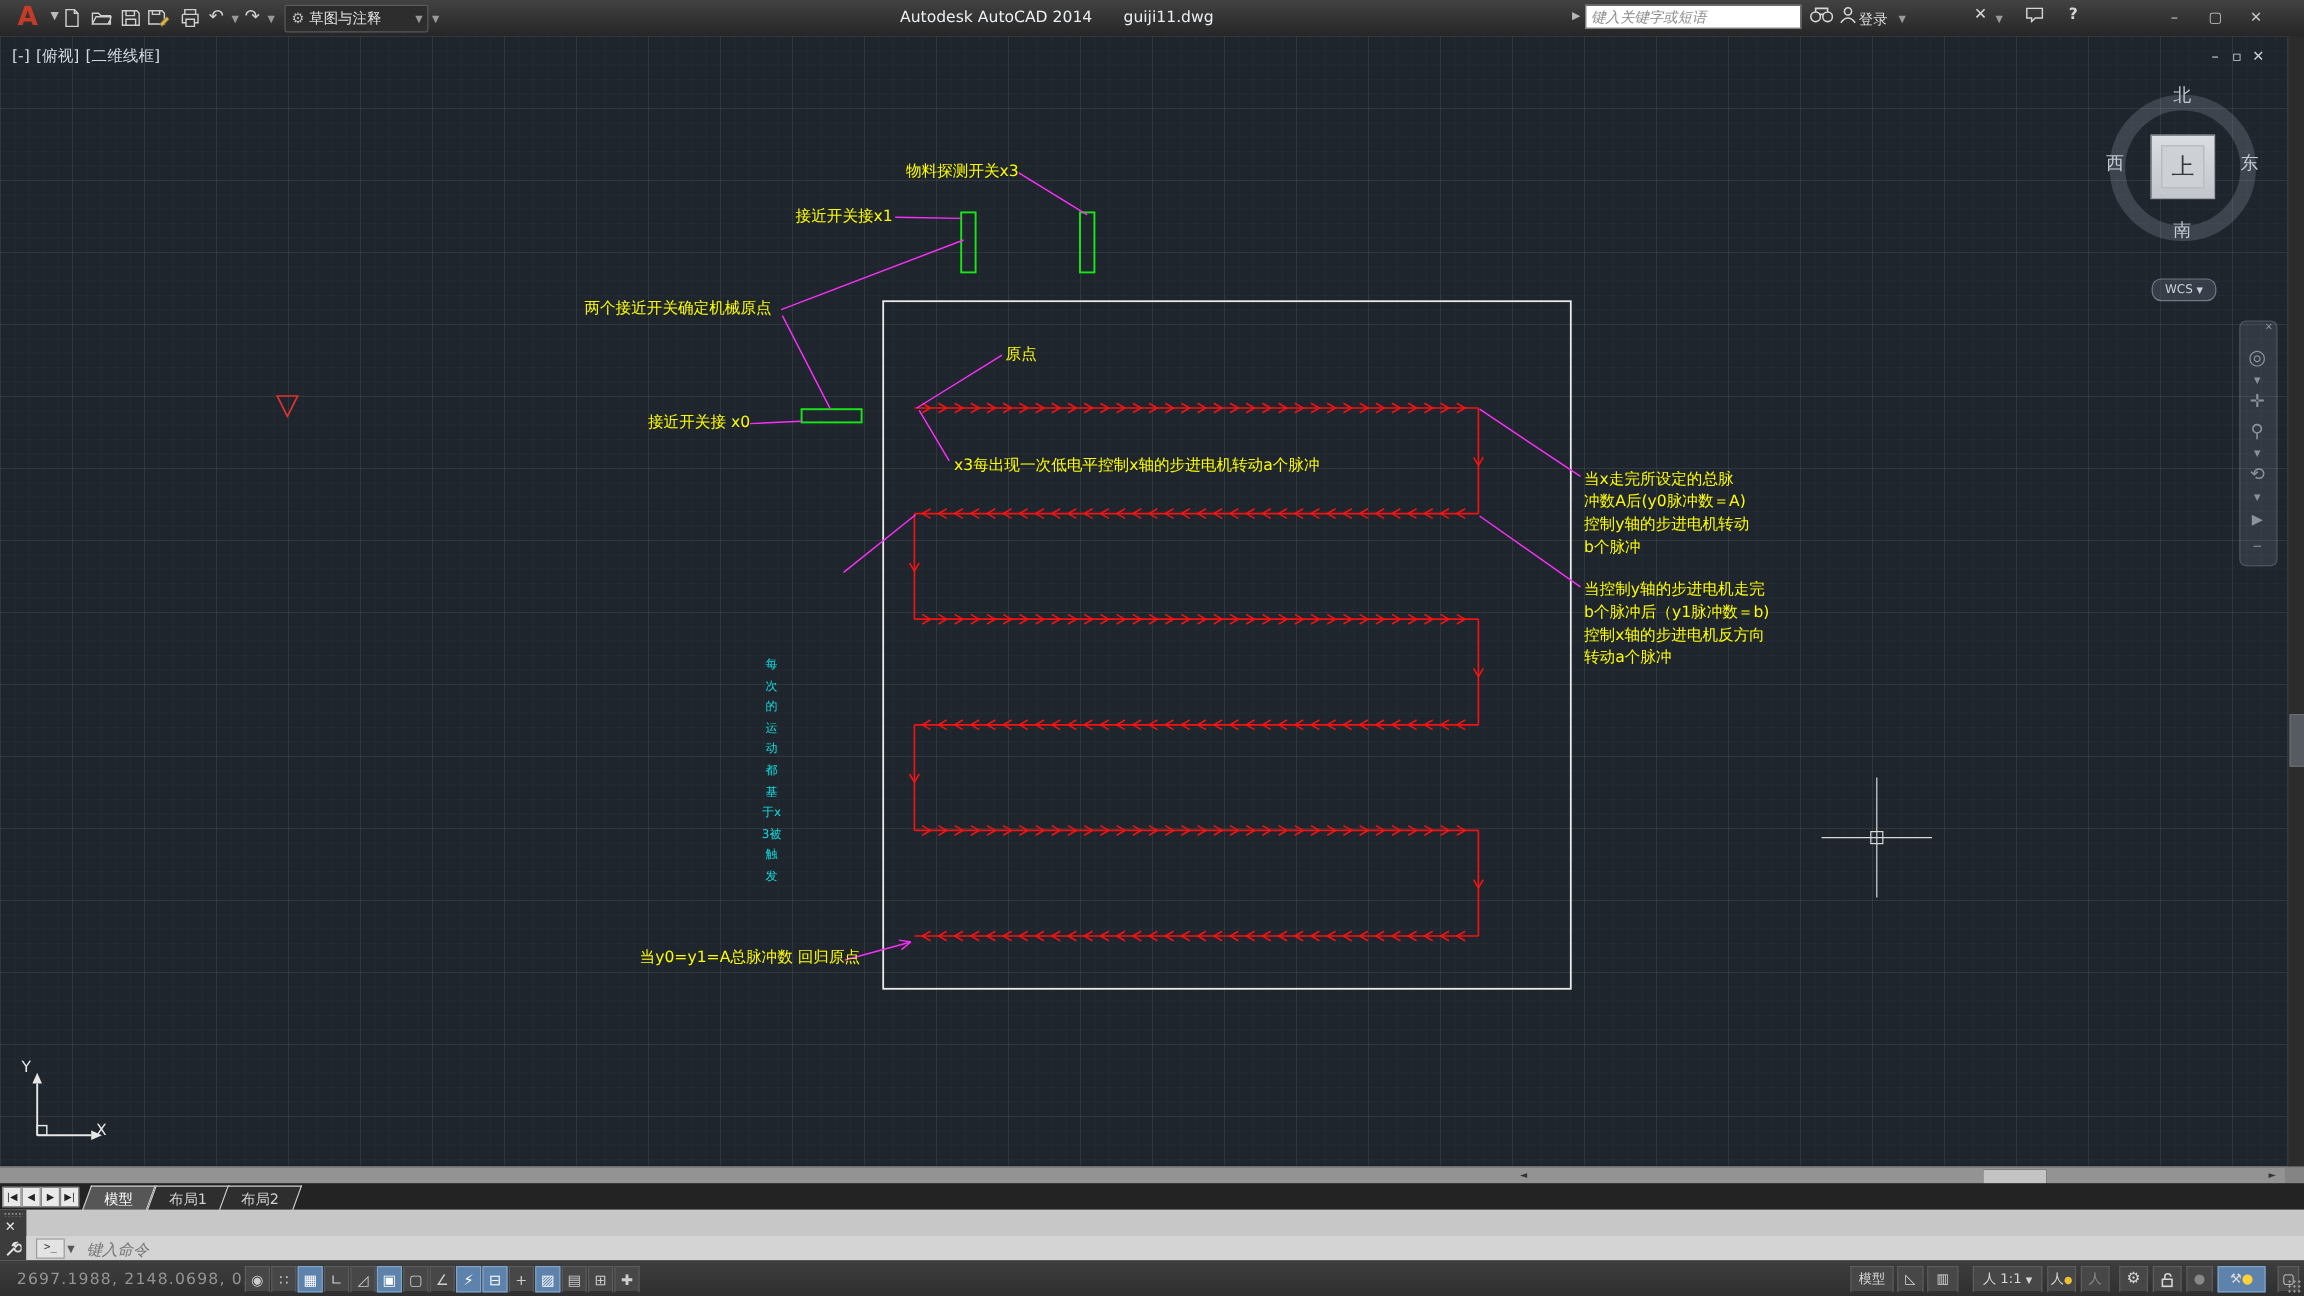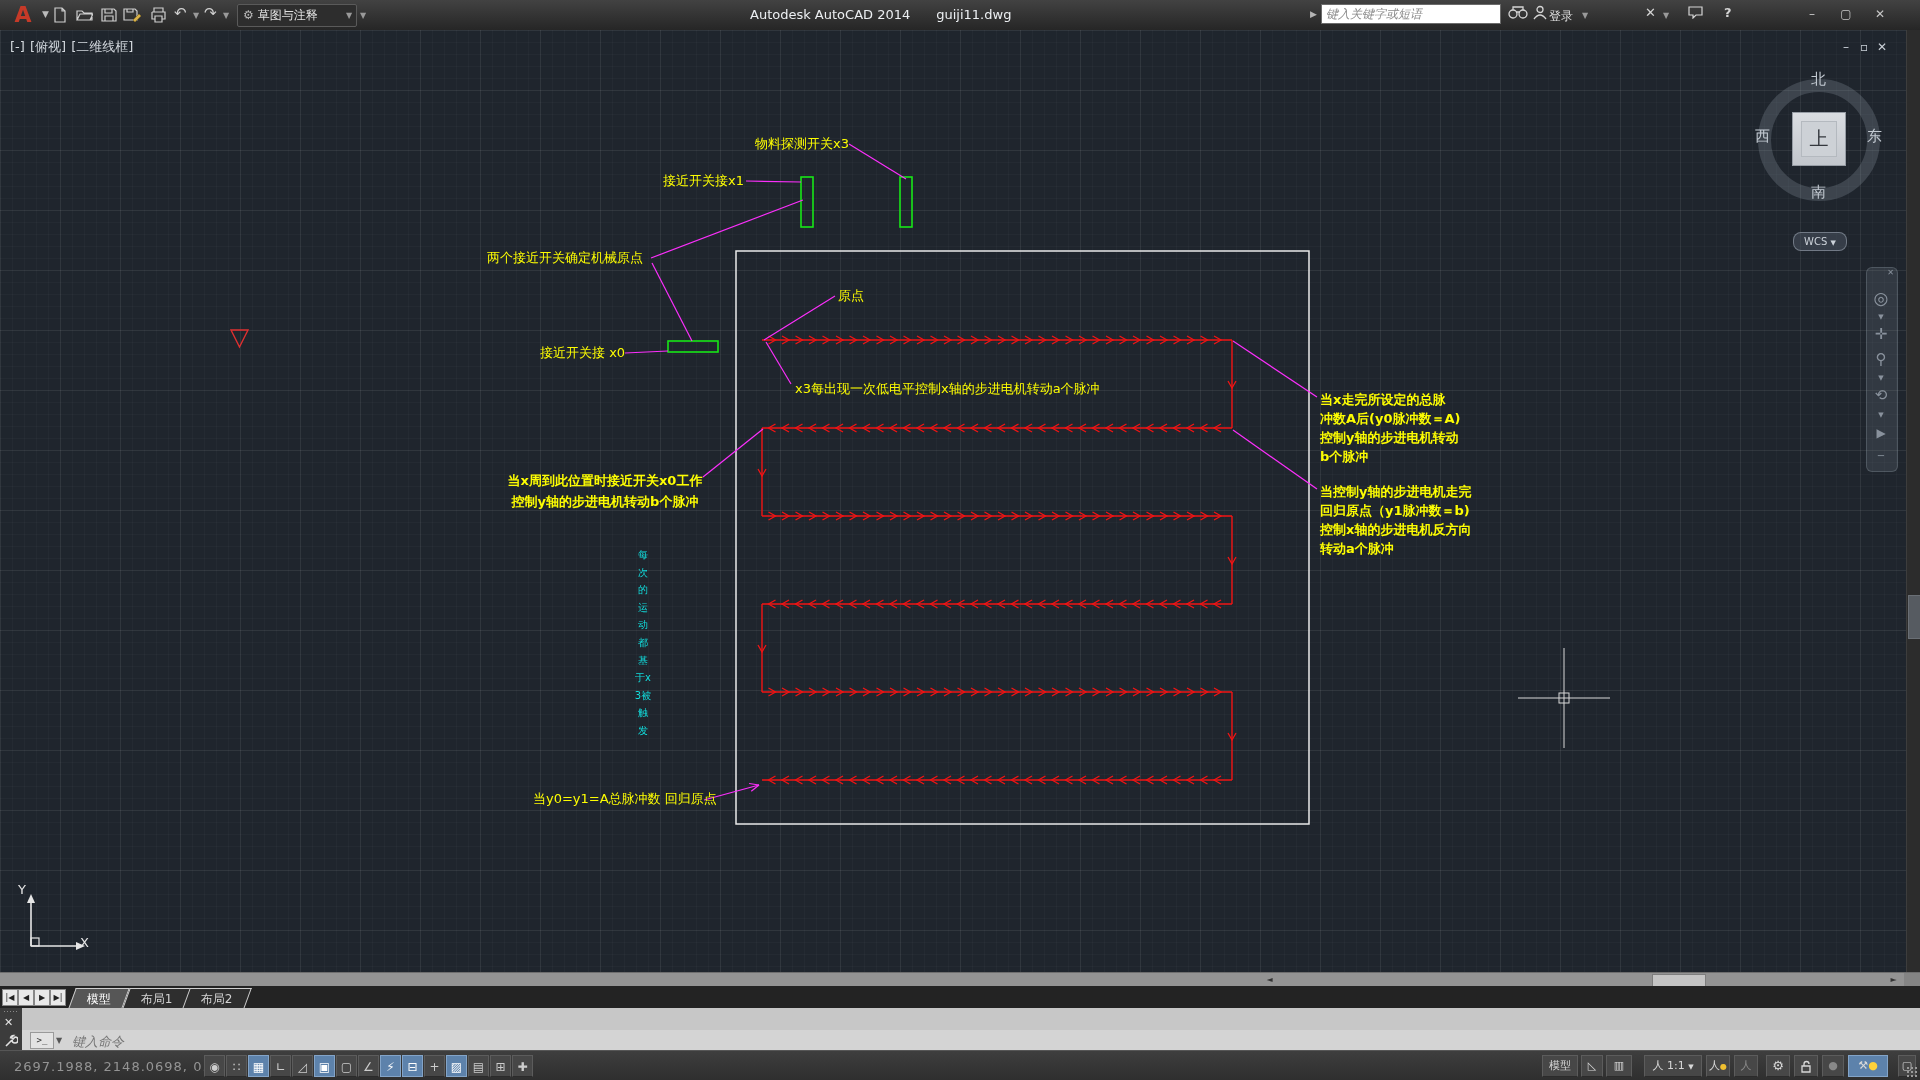--- a/index.html
+++ b/index.html
@@ -38,21 +38,21 @@
       linear-gradient(90deg,rgba(255,255,255,0.055) 1px,transparent 1px),
       linear-gradient(rgba(255,255,255,0.022) 1px,transparent 1px),
       linear-gradient(90deg,rgba(255,255,255,0.022) 1px,transparent 1px);
     background-size:60px 60px,60px 60px,12px 12px,12px 12px;}
   #draw-svg{left:0;top:-30px;width:1920px;height:1080px;pointer-events:none;z-index:1;}
   #viewport-label{left:10px;top:8px;font-size:13px;color:#d3d8de;z-index:3;}
   #viewport-label span{margin-right:1px;}
   .vp-winbtn{top:10px;font-size:12px;color:#ccd2d9;z-index:3;width:16px;text-align:center;}
 
   .cadtext{z-index:2;color:#fdfd02;font-size:13px;white-space:nowrap;line-height:15px;}
-  .cadtext.block{white-space:normal;font-weight:bold;}
+  .cadtext.block{white-space:normal;}
   #vertical-text{left:634px;top:516px;width:18px;font-size:10px;line-height:17.6px;
     color:#12dcdc;text-align:center;word-break:break-all;white-space:normal;z-index:2;}
   #x0-block{left:495px;top:440px;width:220px;text-align:center;line-height:21px;}
   .rblock{width:170px;line-height:19px;}
 
   
   #vc-ring{left:1758px;top:49px;width:96px;height:96px;border:13px solid rgba(148,158,170,0.26);
     border-radius:50%;z-index:2;}
   #vc-face{left:1792px;top:82px;width:52px;height:52px;background:linear-gradient(#dadde1,#c2c6cc);
     border:1px solid #969ca4;z-index:3;display:flex;align-items:center;justify-content:center;}
@@ -479,33 +479,29 @@
   <div class="abs nb-ico" style="top:381px;font-size:7px;left:1866px">▼</div>
   <div class="abs nb-ico" style="top:396px;font-size:12px;left:1866px">▶</div>
   <div class="abs nb-ico" style="top:420px;font-size:10px;left:1866px">−</div>
 
   <div class="abs cadtext" style="left:755px;top:106px">物料探测开关x3</div>
   <div class="abs cadtext" style="left:663px;top:143px">接近开关接x1</div>
   <div class="abs cadtext" style="left:487px;top:220px">两个接近开关确定机械原点</div>
   <div class="abs cadtext" style="left:540px;top:315px">接近开关接 x0</div>
   <div class="abs cadtext" style="left:838px;top:258px">原点</div>
   <div class="abs cadtext" style="left:795px;top:351px">x3每出现一次低电平控制x轴的步进电机转动a个脉冲</div>
-  <div id="x0-block" class="abs cadtext block">
-    <div>当x周到此位置时接近开关x0工作</div>
-    <div>控制y轴的步进电机转动b个脉冲</div>
-  </div>
   <div class="abs cadtext block rblock" style="left:1320px;top:360px">
     <div>当x走完所设定的总脉</div>
     <div>冲数A后(y0脉冲数＝A)</div>
     <div>控制y轴的步进电机转动</div>
     <div>b个脉冲</div>
   </div>
   <div class="abs cadtext block rblock" style="left:1320px;top:452px">
     <div>当控制y轴的步进电机走完</div>
-    <div>回归原点（y1脉冲数＝b)</div>
+    <div>b个脉冲后（y1脉冲数＝b)</div>
     <div>控制x轴的步进电机反方向</div>
     <div>转动a个脉冲</div>
   </div>
   <div id="vertical-text" class="abs">每次的运动都基于x3被触发</div>
   <div class="abs cadtext" style="left:533px;top:761px">当y0=y1=A总脉冲数 回归原点</div>
 
   <div class="abs cadtext" style="left:18px;top:852px;color:#e6e6e6">Y</div>
   <div class="abs cadtext" style="left:80px;top:905px;color:#e6e6e6">X</div>
 
   <div id="vscroll" class="abs">

